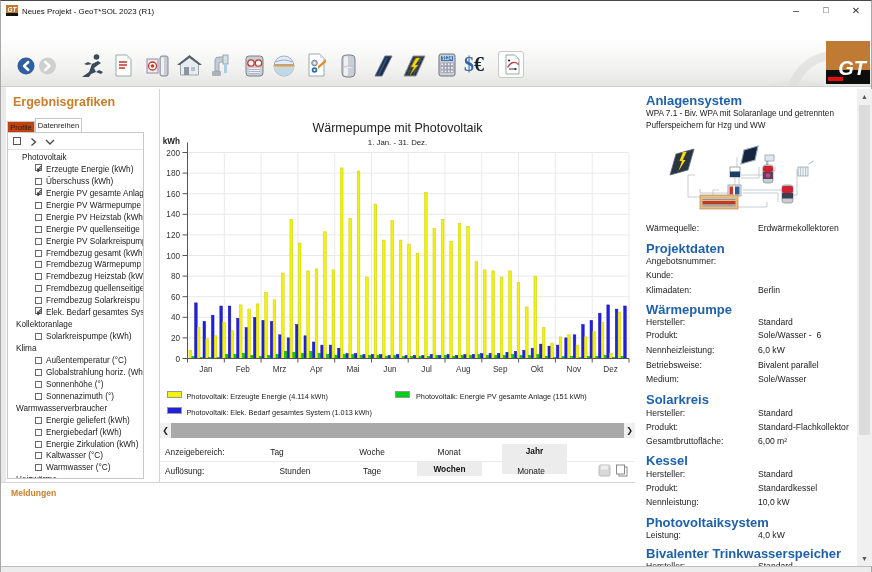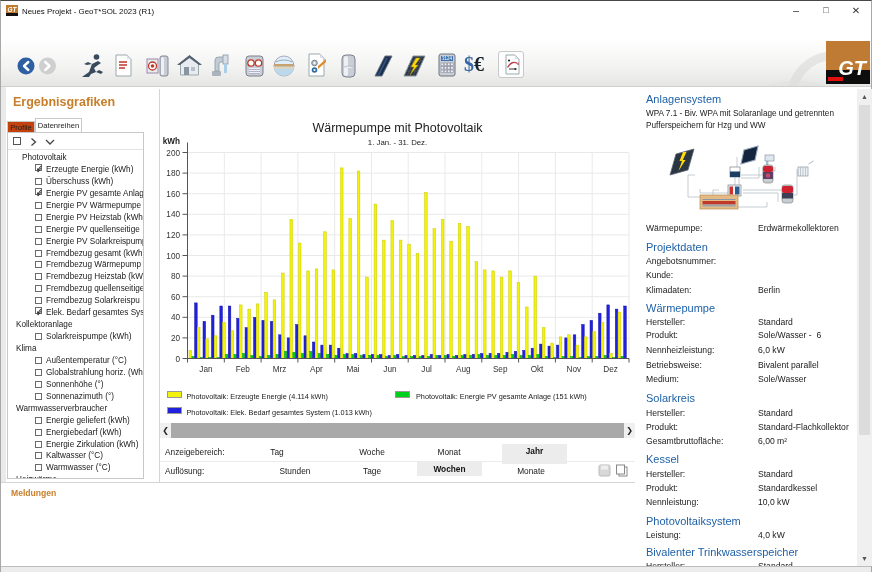--- a/index.html
+++ b/index.html
@@ -36,21 +36,21 @@
 .sw {position:absolute;width:15px;height:7px;border:1px solid #999}
 #hsb {position:absolute;left:159px;top:422px;width:475px;height:15px;background:#f0f0f0}
 #hsb .th {position:absolute;left:11px;top:0px;width:453px;height:15px;background:#a9a9a9}
 #hsb .a {position:absolute;top:0;width:11px;height:15px;color:#222;font-size:8px;line-height:15px;text-align:center}
 .ctl {position:absolute;font-size:8.3px;color:#1a1a1a}
 .sel {position:absolute;background:#ececec;text-align:center;font-weight:bold;font-size:8.3px;color:#111}
 .opt {position:absolute;text-align:center;font-size:8.3px;color:#1a1a1a}
 #meld {position:absolute;left:0;top:481px;width:634px;height:84px;background:#fff;border-top:1px solid #d4d4d4}
 #meld .h {position:absolute;left:10px;top:5px;font-size:8.6px;font-weight:bold;color:#c87e2a}
 #right {position:absolute;left:641px;top:88px;width:215px;height:477px;background:#fff}
-.rhh {position:absolute;left:645px;font-size:11px;font-weight:normal;color:#2062a8;white-space:nowrap}
+.rhh {position:absolute;left:645px;font-size:13px;font-weight:bold;color:#2062a8;white-space:nowrap}
 .rk {position:absolute;left:645px;font-size:8.6px;color:#1a1a1a;white-space:nowrap}
 .rv {position:absolute;left:757px;font-size:8.6px;color:#1a1a1a;white-space:nowrap}
 #statusbar {position:absolute;left:0;top:565px;width:100%;height:7px;background:#ececec;border-top:1px solid #bdbdbd;border-bottom:1px solid #8f8f8f}
 </style></head>
 <body>
 <div id="win">
  <div id="titlebar">
   <div class="gtmini">
         <i>GT</i>
       </div>
@@ -495,42 +495,42 @@
  <div id="hsb">
       <div class="a" style="left:0">❮</div>
       <div class="th"></div>
       <div class="a" style="right:0">❯</div>
     </div>
 
  <div class="ctl" style="left:164px;top:446px">Anzeigebereich:</div>
  <div class="opt" style="left:246px;top:446px;width:60px">Tag</div>
  <div class="opt" style="left:341px;top:446px;width:60px">Woche</div>
  <div class="opt" style="left:418px;top:446px;width:60px">Monat</div>
- <div class="sel" style="left:501px;top:442.5px;width:65px;height:20px;line-height:14px">Jahr</div>
+ <div class="sel" style="left:501px;top:442.5px;width:65px;height:30px;line-height:14px">Jahr</div>
  <div style="position:absolute;left:159px;top:459.5px;width:475px;height:1px;background:#ebebeb"></div>
  <div class="ctl" style="left:164px;top:464.5px">Auflösung:</div>
  <div class="opt" style="left:264px;top:464.5px;width:60px">Stunden</div>
  <div class="opt" style="left:341px;top:464.5px;width:60px">Tage</div>
  <div class="sel" style="left:416px;top:461px;width:65px;height:14px;line-height:14px">Wochen</div>
  <div class="opt" style="left:500px;top:464.5px;width:60px">Monate</div>
  <svg width="34" height="13" style="position:absolute;left:597px;top:463px">
       <rect x="1" y="1" width="11" height="11" rx="1.5" fill="#d8d8d8" stroke="#bbb"></rect>
       <rect x="3" y="1.5" width="7" height="4" fill="#eee"></rect>
       <rect x="21" y="3" width="8" height="9" fill="#fff" stroke="#888"></rect>
       <rect x="18.5" y="1" width="8" height="9" fill="#fff" stroke="#888"></rect>
     </svg>
 
  <div id="meld">
       <div class="h">Meldungen</div>
     </div>
 
  <div id="right"></div>
  <div class="rhh" style="top:92px">Anlagensystem</div>
  <div class="rk" style="top:107px;width:200px;line-height:11.5px;white-space:normal;font-size:8.2px">WPA 7.1 - Biv. WPA mit Solaranlage und getrennten Pufferspeichern für Hzg und WW</div>
- <div class="rk" style="top:222.3px">Wärmepumpe:</div>
+ <div class="rk" style="top:222.3px">Wärmequelle:</div>
 <div class="rv" style="top:222.3px">Erdwärmekollektoren</div>
 <div class="rhh" style="top:239.8px">Projektdaten</div>
 <div class="rk" style="top:254.8px">Angebotsnummer:</div>
 <div class="rk" style="top:269.3px">Kunde:</div>
 <div class="rk" style="top:283.8px">Klimadaten:</div>
 <div class="rv" style="top:283.8px">Berlin</div>
 <div class="rhh" style="top:300.8px">Wärmepumpe</div>
 <div class="rk" style="top:315.8px">Hersteller:</div>
 <div class="rv" style="top:315.8px">Standard</div>
 <div class="rk" style="top:329.3px">Produkt:</div>

